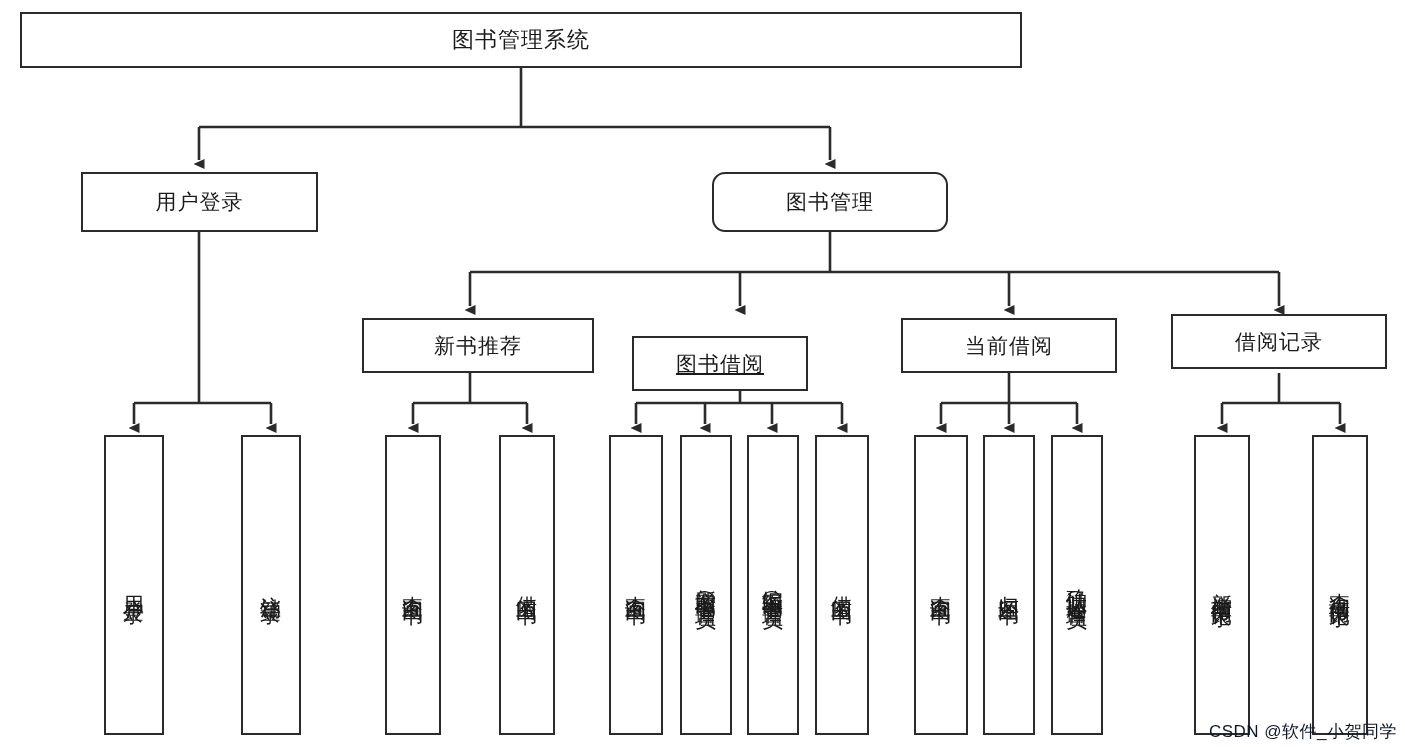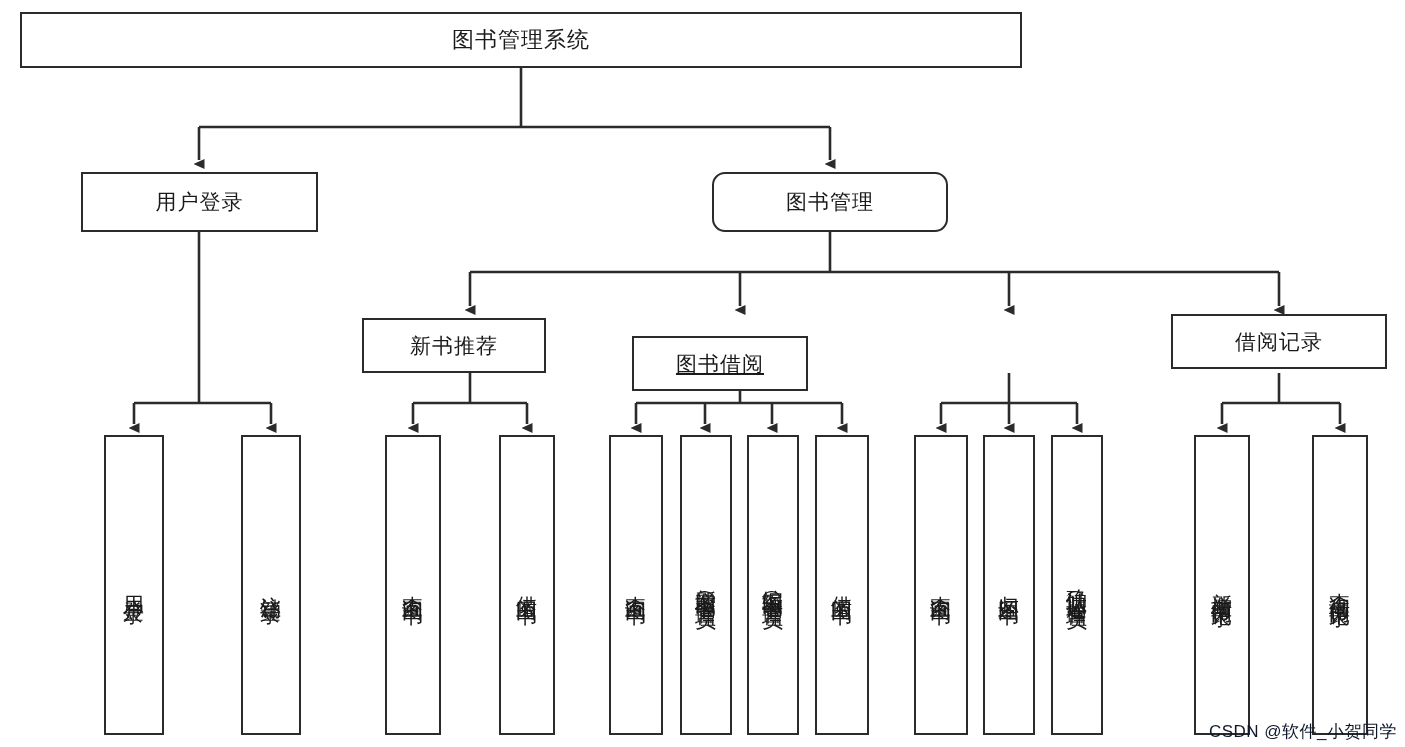--- a/index.html
+++ b/index.html
@@ -125,25 +125,28 @@
     <span>图书管理系统</span>
   </div>
 
   <div class="node h" style="left:81px; top:172px; width:237px; height:60px;">
     <span>用户登录</span>
   </div>
   <div class="node h" style="left:712px; top:172px; width:236px; height:60px;border-radius:13px;">
     <span>图书管理</span>
   </div>
 
-  <div class="node h" style="left:362px; top:318px; width:184px; height:55px;">
+  <div class="node h" style="left:362px; top:318px; width:232px; height:55px;">
     <span>新书推荐</span>
   </div>
   <div class="node h" style="left:632px; top:336px; width:176px; height:55px;text-decoration:underline;">
     <span>图书借阅</span>
+  </div>
+  <div class="node h" style="left:901px; top:318px; width:216px; height:55px;">
+    <span>当前借阅</span>
   </div>
   <div class="node h" style="left:1171px; top:314px; width:216px; height:55px;">
     <span>借阅记录</span>
   </div>
 
   <div class="node v" style="left:104px; top:435px; width:60px; height:300px;">
     <span class="vtext">用户登录</span>
   </div>
   <div class="node v" style="left:241px; top:435px; width:60px; height:300px;">
     <span class="vtext">注销登录</span>

